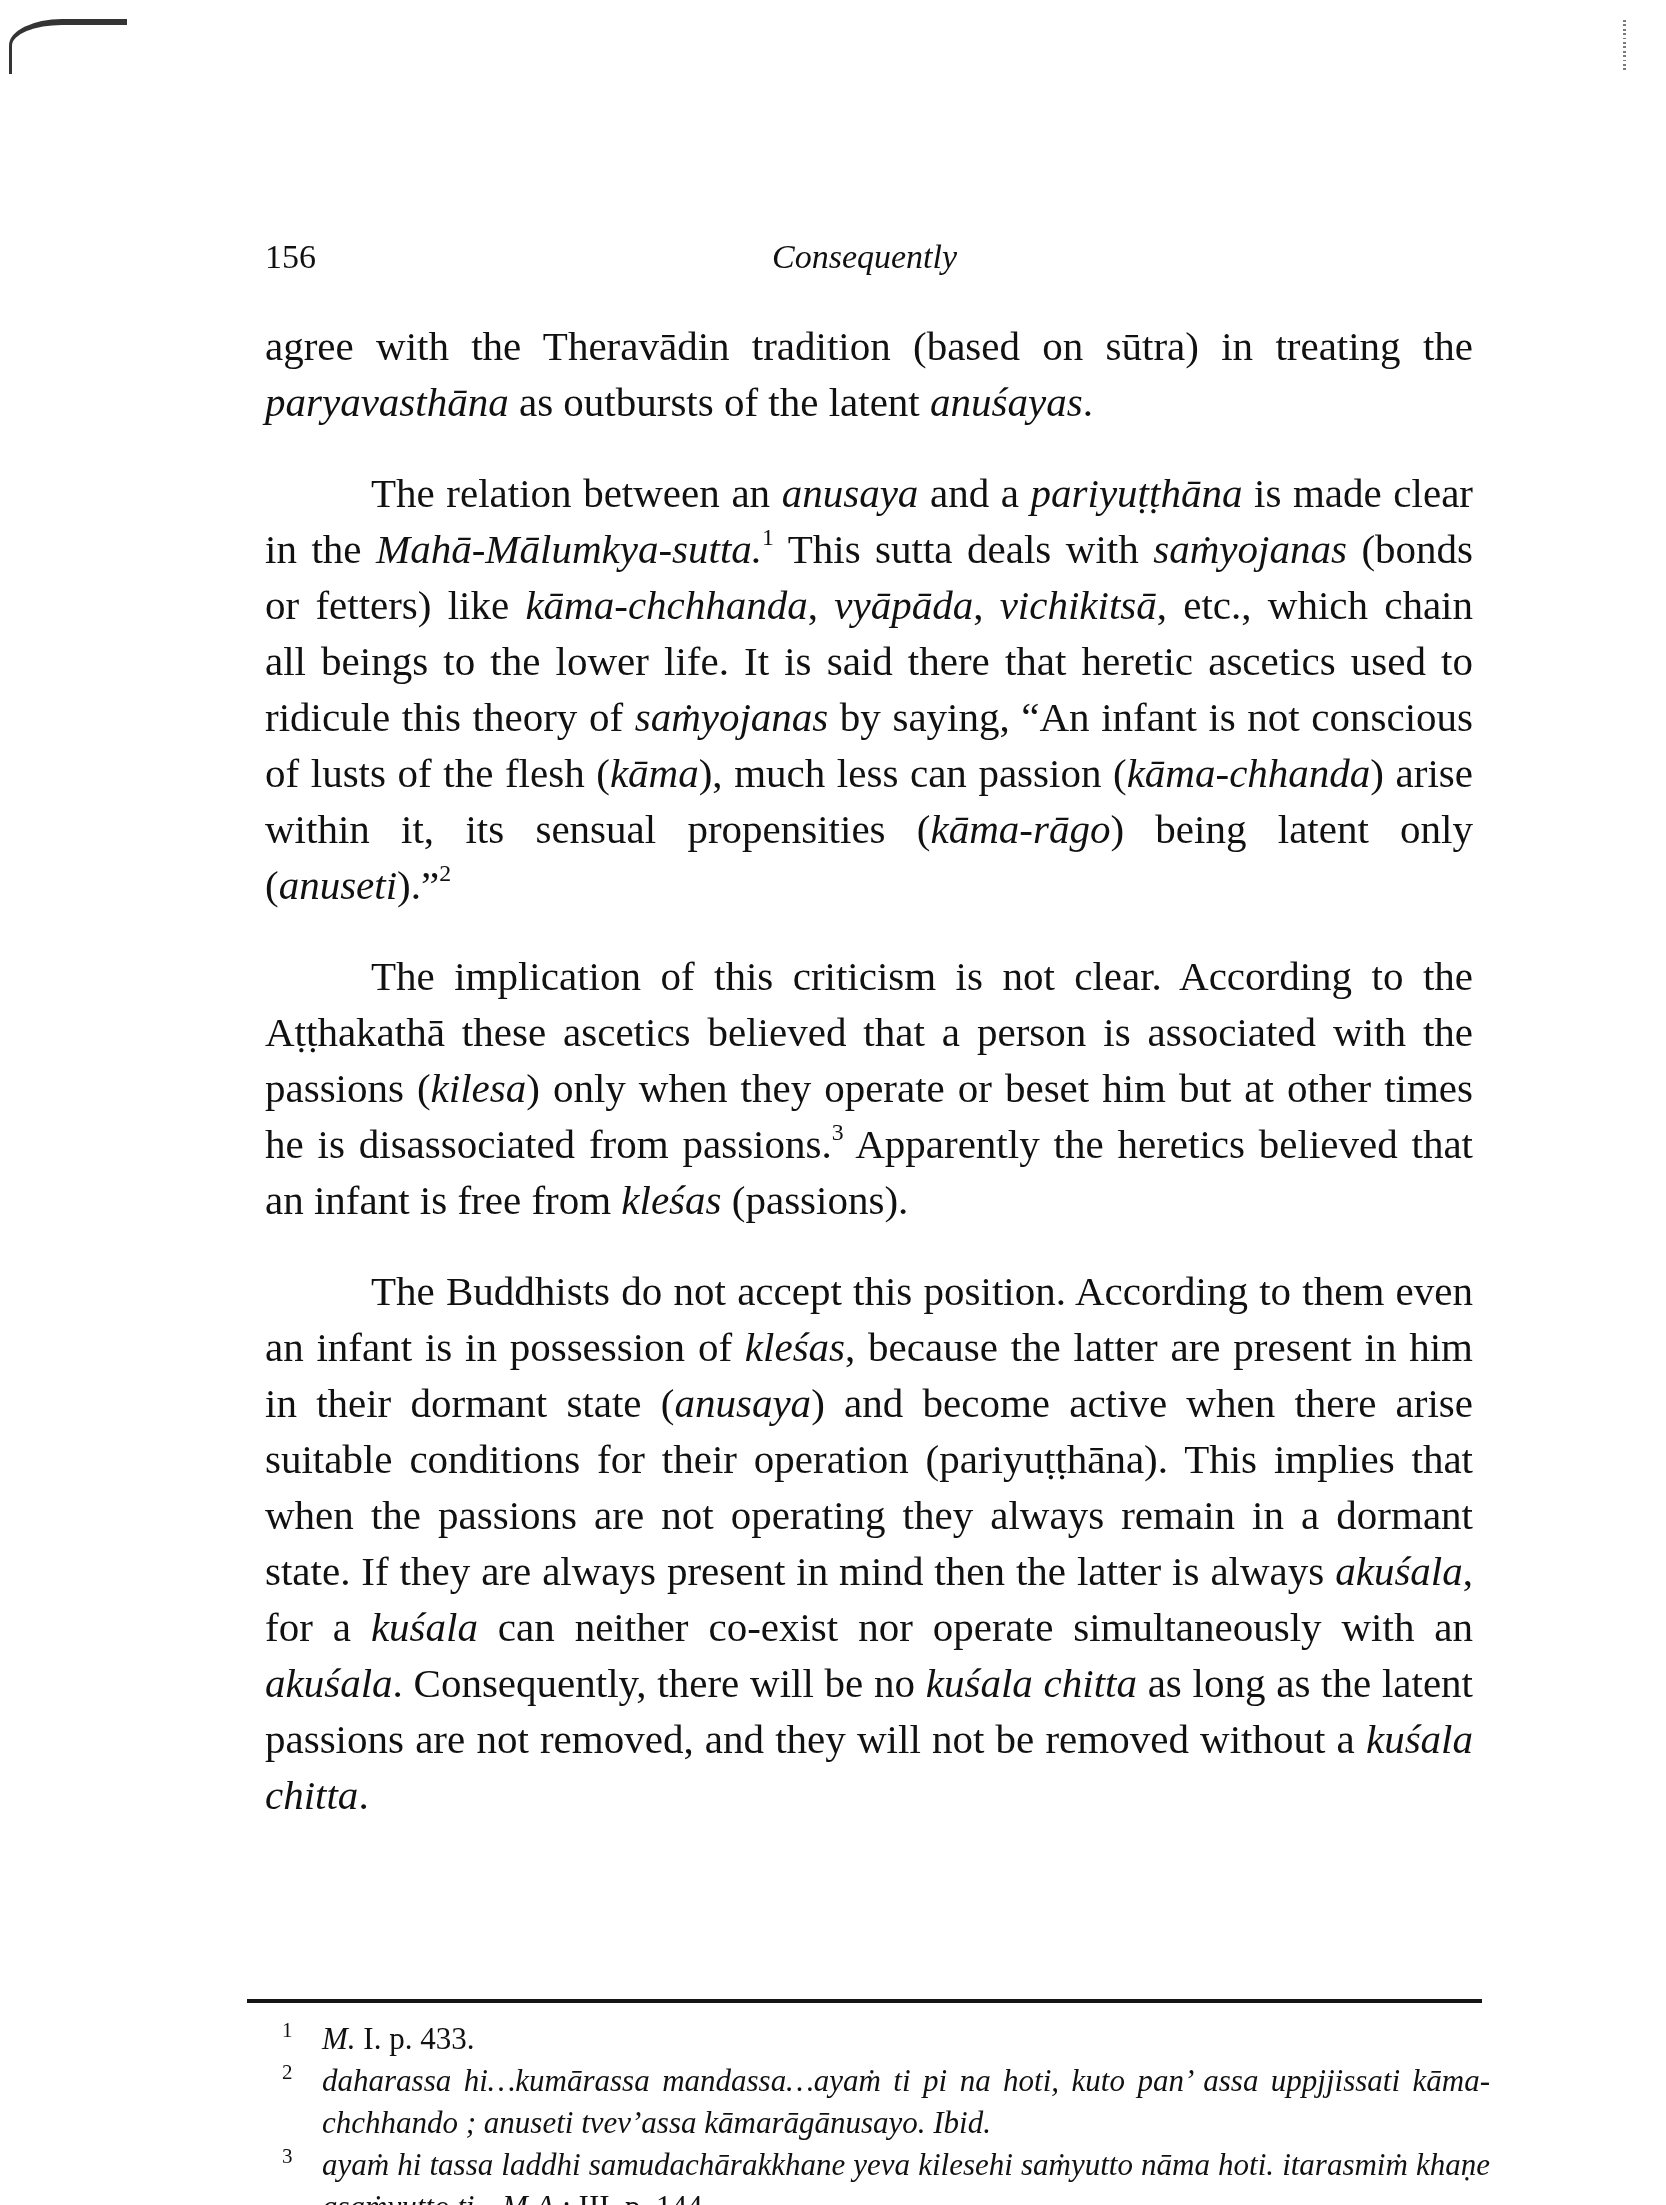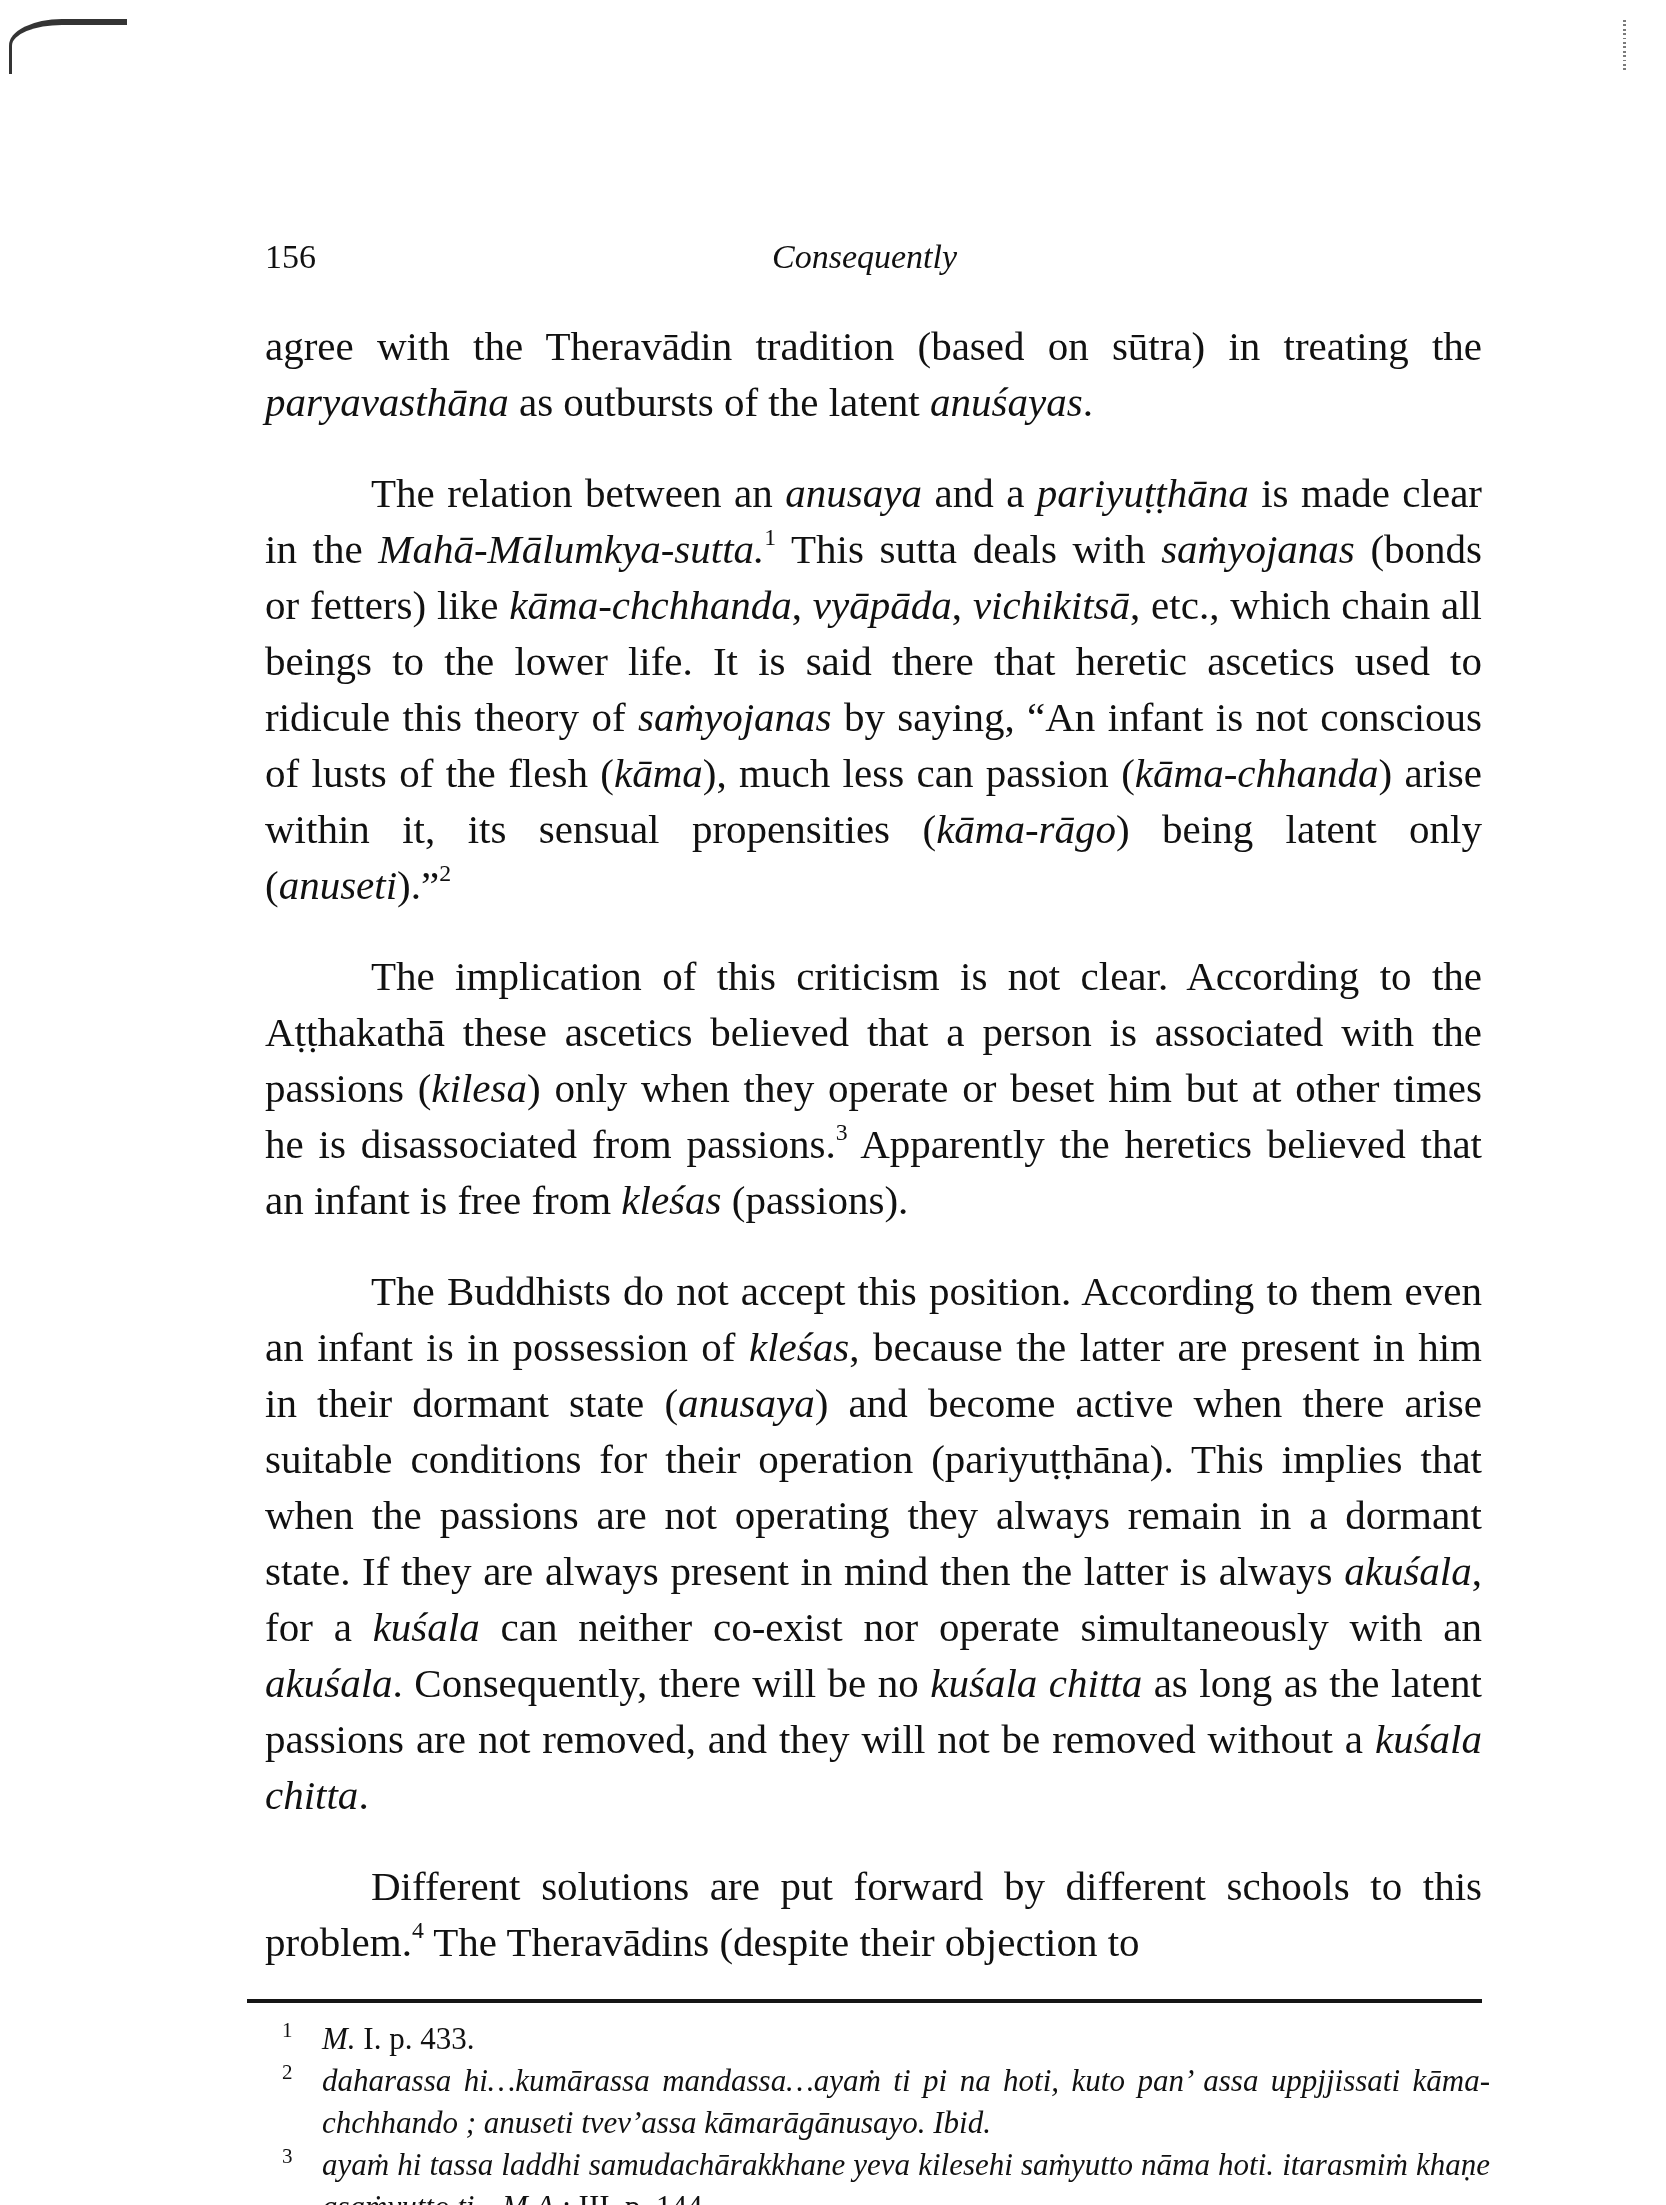--- a/index.html
+++ b/index.html
@@ -3,21 +3,21 @@
 <meta charset="utf-8">
 <style>
   html, body { margin: 0; padding: 0; background: #ffffff; }
   body { width: 1667px; height: 2604px; position: relative; overflow: hidden; color: #111; font-family: "Liberation Serif", "DejaVu Serif", serif; }
   .corner-mark { position: absolute; left: 8.8px; top: 18.5px; width: 115px; height: 49px; border-top: 6.2px solid #111; border-left: 3.5px solid #111; border-top-left-radius: 53px 26.5px; opacity: 0.85; }
   .edge-mark { position: absolute; left: 1623px; top: 20px; width: 2.6px; height: 53px; background: repeating-linear-gradient(#222 0 1.8px, transparent 1.8px 4.4px); opacity: 0.6; }
   .running-head { position: absolute; top: 238px; left: 265px; width: 1217px; height: 49px; }
   .page-number { position: absolute; left: 0; top: 0; font-size: 34px; }
   .running-title { position: absolute; left: 507px; top: 0; font-size: 34px; font-style: italic; }
   .column { position: absolute; left: 265px; top: 318px; width: 1217px; }
-  .para { font-size: 41px; line-height: 56px; text-align: justify; margin: 0 0 35px 0; }
+  .para { font-size: 41px; line-height: 56px; text-align: justify; margin: 0 9px 35px 0; }
   .para.cont { text-indent: 0; }
   .para.indent { text-indent: 106px; }
   .para.last-before-rule { margin-bottom: 0; }
   i { font-style: italic; }
   sup { font-size: 58%; line-height: 0; vertical-align: 0.75em; }
   .rule { position: absolute; left: 247px; top: 1999px; width: 1235px; height: 3.5px; background: #151515; }
   .footnotes { position: absolute; left: 282px; top: 2018px; width: 1208px; }
   .fn { font-size: 31px; line-height: 42px; margin: 0; padding-left: 40px; text-indent: -40px; text-align: justify; }
   .fn .num { display: inline-block; width: 40px; text-indent: 0; font-size: 21px; vertical-align: 0.55em; line-height: 0; }
 </style>
@@ -34,21 +34,20 @@
 
 <main class="column">
   <p class="para cont"><span>agree with the Theravādin tradition (based on sūtra) in treating the </span><i>paryavasthāna</i><span> as outbursts of the latent </span><i>anuśayas</i><span>.</span></p>
 
   <p class="para indent"><span>The relation between an </span><i>anusaya</i><span> and a </span><i>pariyuṭṭhāna</i><span> is made clear in the </span><i>Mahā-Mālumkya-sutta.</i><sup>1</sup><span>  This sutta deals with </span><i>saṁyojanas</i><span> (bonds or fetters) like </span><i>kāma-chchhanda</i><span>, </span><i>vyāpāda</i><span>, </span><i>vichikitsā</i><span>, etc., which chain all beings to the lower life.  It is said there that heretic ascetics used to ridicule this theory of </span><i>saṁyojanas</i><span> by saying, “An infant is not conscious of lusts of the flesh (</span><i>kāma</i><span>), much less can passion (</span><i>kāma-chhanda</i><span>) arise within it, its sensual propensities (</span><i>kāma-rāgo</i><span>) being latent only (</span><i>anuseti</i><span>).”</span><sup>2</sup></p>
 
   <p class="para indent"><span>The implication of this criticism is not clear.  According to the Aṭṭhakathā these ascetics believed that a person is associated with the passions (</span><i>kilesa</i><span>) only when they operate or beset him but at other times he is disassociated from passions.</span><sup>3</sup><span>  Apparently the heretics believed that an infant is free from </span><i>kleśas</i><span> (passions).</span></p>
 
   <p class="para indent"><span>The Buddhists do not accept this position.  According to them even an infant is in possession of </span><i>kleśas</i><span>, because the latter are present in him in their dormant state (</span><i>anusaya</i><span>) and become active when there arise suitable conditions for their operation (pariyuṭṭhāna).  This implies that when the passions are not operating they always remain in a dormant state.  If they are always present in mind then the latter is always </span><i>akuśala</i><span>, for a </span><i>kuśala</i><span> can neither co-exist nor operate simultaneously with an </span><i>akuśala</i><span>.  Consequently, there will be no </span><i>kuśala chitta</i><span> as long as the latent passions are not removed, and they will not be removed without a </span><i>kuśala chitta</i><span>.</span></p>
 
-  <p class="para indent last-before-rule"><span>Different solutions are put forward by different schools to this problem.</span><sup>4</sup><span>  The Theravādins (despite their objection to</span></p>
 </main>
 
 <div class="rule"></div>
 
 <section class="footnotes" id="footnotes">
     <p class="fn"><span class="num">1</span><i>M.</i><span> I. p. 433.</span></p>
     <p class="fn"><span class="num">2</span><i>daharassa hi…kumārassa mandassa…ayaṁ ti pi na hoti, kuto pan’ assa uppjjissati kāma-chchhando ; anuseti tvev’assa kāmarāgānusayo.  Ibid.</i></p>
     <p class="fn"><span class="num">3</span><i>ayaṁ hi tassa laddhi samudachārakkhane yeva kilesehi saṁyutto nāma hoti. itarasmiṁ khaṇe asaṁyutto ti…</i><i>M.A.</i><span>; III. p. 144.</span></p>
   </section>
 

